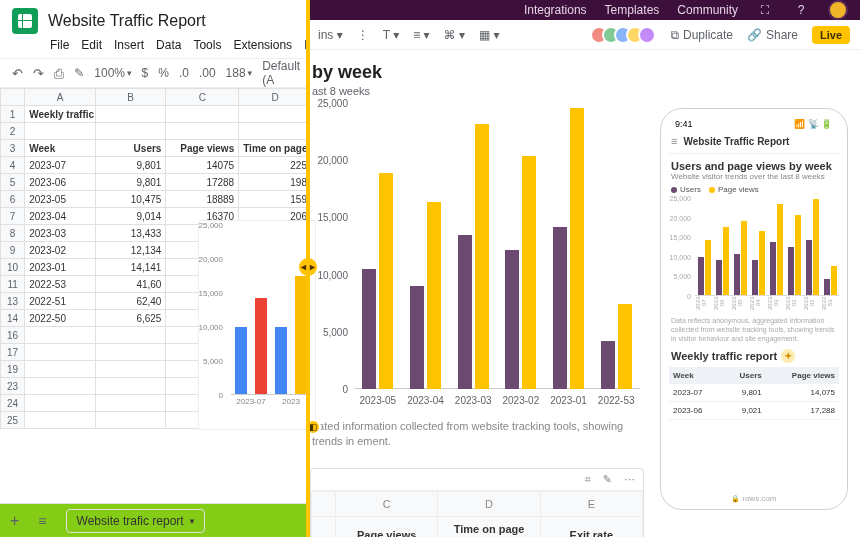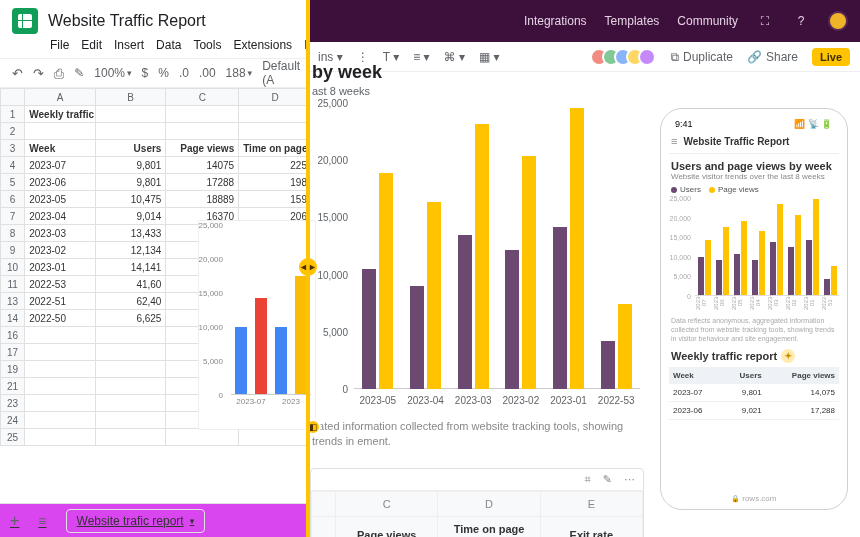--- a/index.html
+++ b/index.html
@@ -29,32 +29,32 @@
   .cellref .a1{width:30px;}
   .cellref .fx{font-style:italic;}
   
   .grid { border-collapse: collapse; width: 100%; table-layout: fixed; }
   .grid th, .grid td { border:1px solid #e0e0e0; height:17px; padding:0 4px; font-size:10px; white-space:nowrap; overflow:hidden; }
   .grid thead th { background:#f8f9fa; font-weight:normal; color:#5f6368; text-align:center; }
   .grid .rh { background:#f8f9fa; text-align:center; width:22px; color:#5f6368;}
   .grid .colA{width:64px;} .grid .colB{width:64px;} .grid .colC{width:66px;} .grid .colD{width:66px;}
   .grid td.b{font-weight:bold;}
   .grid td.r{text-align:right;}
-  .sh-foot { position:absolute; bottom:0; left:0; right:0; height:34px; border-top:1px solid #e0e0e0; display:flex; align-items:center; gap:19px; padding:0 10px; background:#d946ef;text-decoration:underline;}
+  .sh-foot { position:absolute; bottom:0; left:0; right:0; height:34px; border-top:1px solid #e0e0e0; display:flex; align-items:center; gap:19px; padding:0 10px; background:#84cc16;}
   .sh-tab { border:1px solid #e0e0e0; border-radius:4px; padding:4px 10px; font-size:12px; display:flex; align-items:center; gap:6px;}
   .plus::before{content:"+"; font-size:16px; color:#5f6368;}
   .burger::before{content:"≡"; font-size:14px; color:#5f6368;}
 
   
   .rows { position:absolute; left:308px; top:0; right:0; height:537px; background:#fff; }
   
   .divider { position:absolute; left:306px; top:0; width:4px; height:537px; background:#ffc300; z-index:5; }
   .knob { position:absolute; left:299px; top:258px; width:18px; height:18px; border-radius:50%; background:#ffc300; z-index:6; display:flex; align-items:center; justify-content:center; color:#4b3000; font-size:9px;}
   .knob::before{content:"◄►";}
-  .rows-top { height:42px; background:#3c103a; display:flex; align-items:center; justify-content:flex-end; padding:0 12px; gap:18px; color:#e5d3e4; font-size:12px;}
+  .rows-top { height:20px; background:#3c103a; display:flex; align-items:center; justify-content:flex-end; padding:0 12px; gap:18px; color:#e5d3e4; font-size:12px;}
   .rows-top .link{cursor:default;}
   .tbtn{width:18px;height:18px;display:flex;align-items:center;justify-content:center;color:#e5d3e4;}
   .avatar-h{width:20px;height:20px;border-radius:50%;background:#f0b429;border:2px solid #5a2a57;display:inline-block;}
   .rows-tool { height:30px; border-bottom:1px solid #eee; display:flex; align-items:center; padding:0 10px; gap:14px; font-size:12px; color:#5f6368;}
   .rows-tool .spacer{flex:1;}
   .avatars{display:flex;}
   .av{width:18px;height:18px;border-radius:50%;border:2px solid #fff;margin-left:-6px;}
   .av1{background:#f28b82;} .av2{background:#81c995;} .av3{background:#8ab4f8;} .av4{background:#fdd663;} .av5{background:#c58af9;}
   .chip{display:flex;align-items:center;gap:4px;color:#5f6368;}
   .live{background:#ffc300;color:#3c3000;border-radius:4px;padding:3px 8px;font-weight:bold;font-size:11px;}
@@ -290,27 +290,20 @@
     <td class="r"></td>
         </tr>
         <tr>
           <td class="rh">19</td>
     <td class=""></td>
     <td class="r"></td>
     <td class="r"></td>
     <td class="r"></td>
         </tr>
         <tr>
-          <td class="rh">21</td>
-    <td class=""></td>
-    <td class="r"></td>
-    <td class="r"></td>
-    <td class="r"></td>
-        </tr>
-        <tr>
           <td class="rh">23</td>
     <td class=""></td>
     <td class="r"></td>
     <td class="r"></td>
     <td class="r"></td>
         </tr>
         <tr>
           <td class="rh">24</td>
     <td class=""></td>
     <td class="r"></td>

